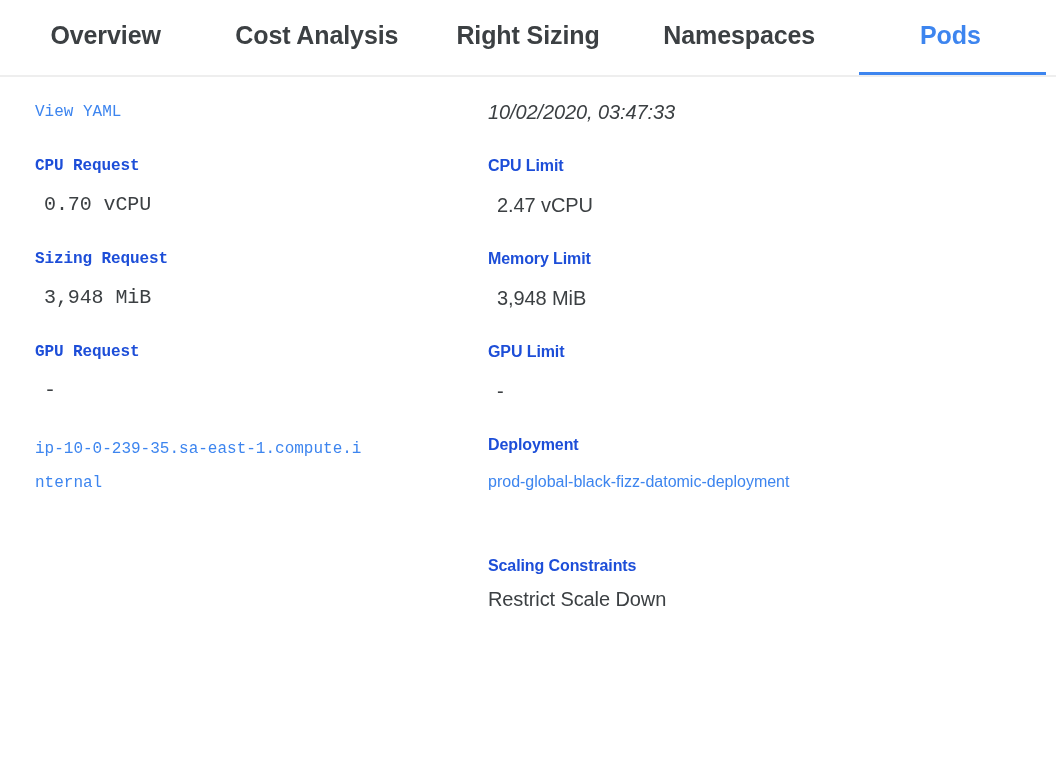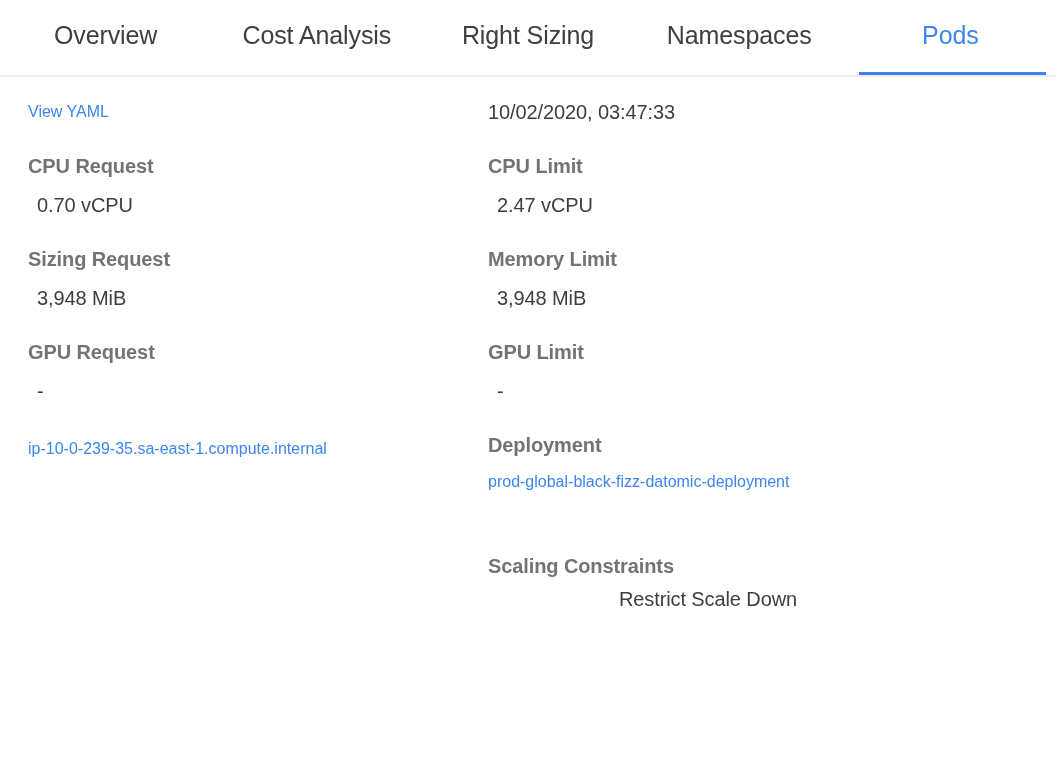--- a/index.html
+++ b/index.html
@@ -36,21 +36,21 @@
     background: #eeeeee;
   }
   .tab {
     flex: 1 1 0;
     position: relative;
     height: 77px;
     display: flex;
     align-items: center;
     justify-content: center;
     font-size: 25px;
-    font-weight: 400;
+    font-weight: 700;
     color: #3c4043;
     letter-spacing: -0.1px;
     cursor: pointer;
     user-select: none;
     padding-bottom: 7px;
   }
   .tab.active {
     color: #3d85ef;
   }
   .tab.active .tab-underline {
@@ -71,32 +71,32 @@
     padding: 0;
   }
   .columns {
     display: flex;
     align-items: flex-start;
   }
   .col {
     width: 464px;
     flex: 0 0 464px;
   }
-  .col.left  { padding-left: 28px; }
+  .col.left  { padding-left: 35px; font-family: Liberation Mono, monospace; }
   .col.right { padding-left: 24px; }
 
   .field {
     margin: 0 0 24px 0;
   }
   .field:last-child { margin-bottom: 0; }
 
   .field-label {
-    font-size: 20px;
+    font-size: 16px;
     font-weight: 700;
-    color: #737373;
+    color: #1d4ed8;
     line-height: 26px;
     margin: 0 0 7px 0;
     letter-spacing: -0.1px;
   }
   .field-value {
     font-size: 20px;
     font-weight: 400;
     color: #3c4043;
     line-height: 34px;
     letter-spacing: -0.1px;
@@ -114,30 +114,30 @@
     line-height: 34px;
   }
 
   .spacer-top { height: 18px; }
 
   .timestamp {
     font-size: 20px;
     color: #3c4043;
     line-height: 34px;
     letter-spacing: -0.1px;
+    font-style: italic;
   }
 
   .constraint-line {
     font-size: 20px;
     font-weight: 400;
     color: #3c4043;
     line-height: 26px;
     margin: 0 0 26px 0;
     letter-spacing: -0.1px;
-    text-align: center;
   }
   .constraint-line:last-child { margin-bottom: 0; }
 
   .section-gap { height: 30px; }
 </style>
 </head>
 <body>
 
 <div class="tabbar">
   <div class="tab">

